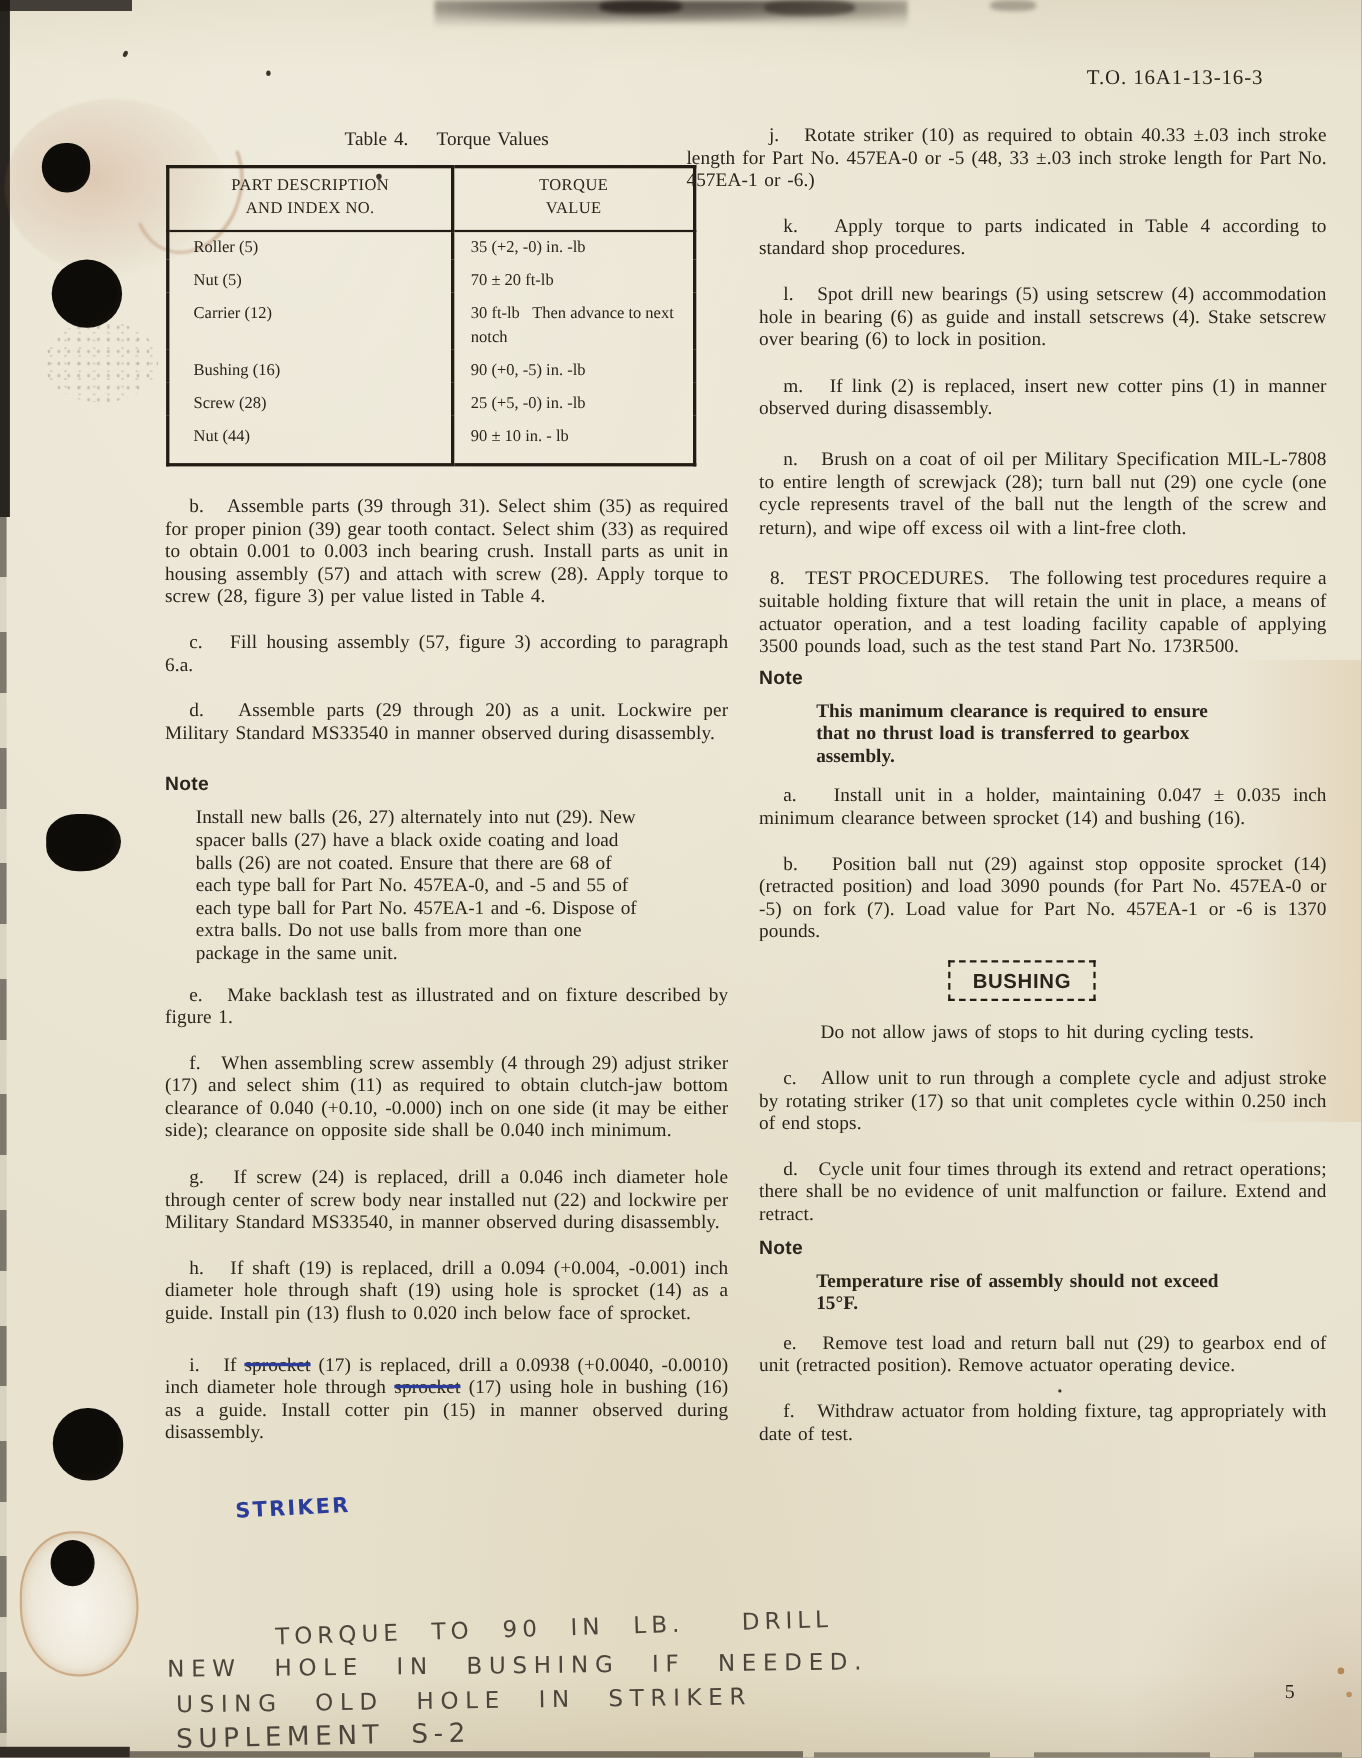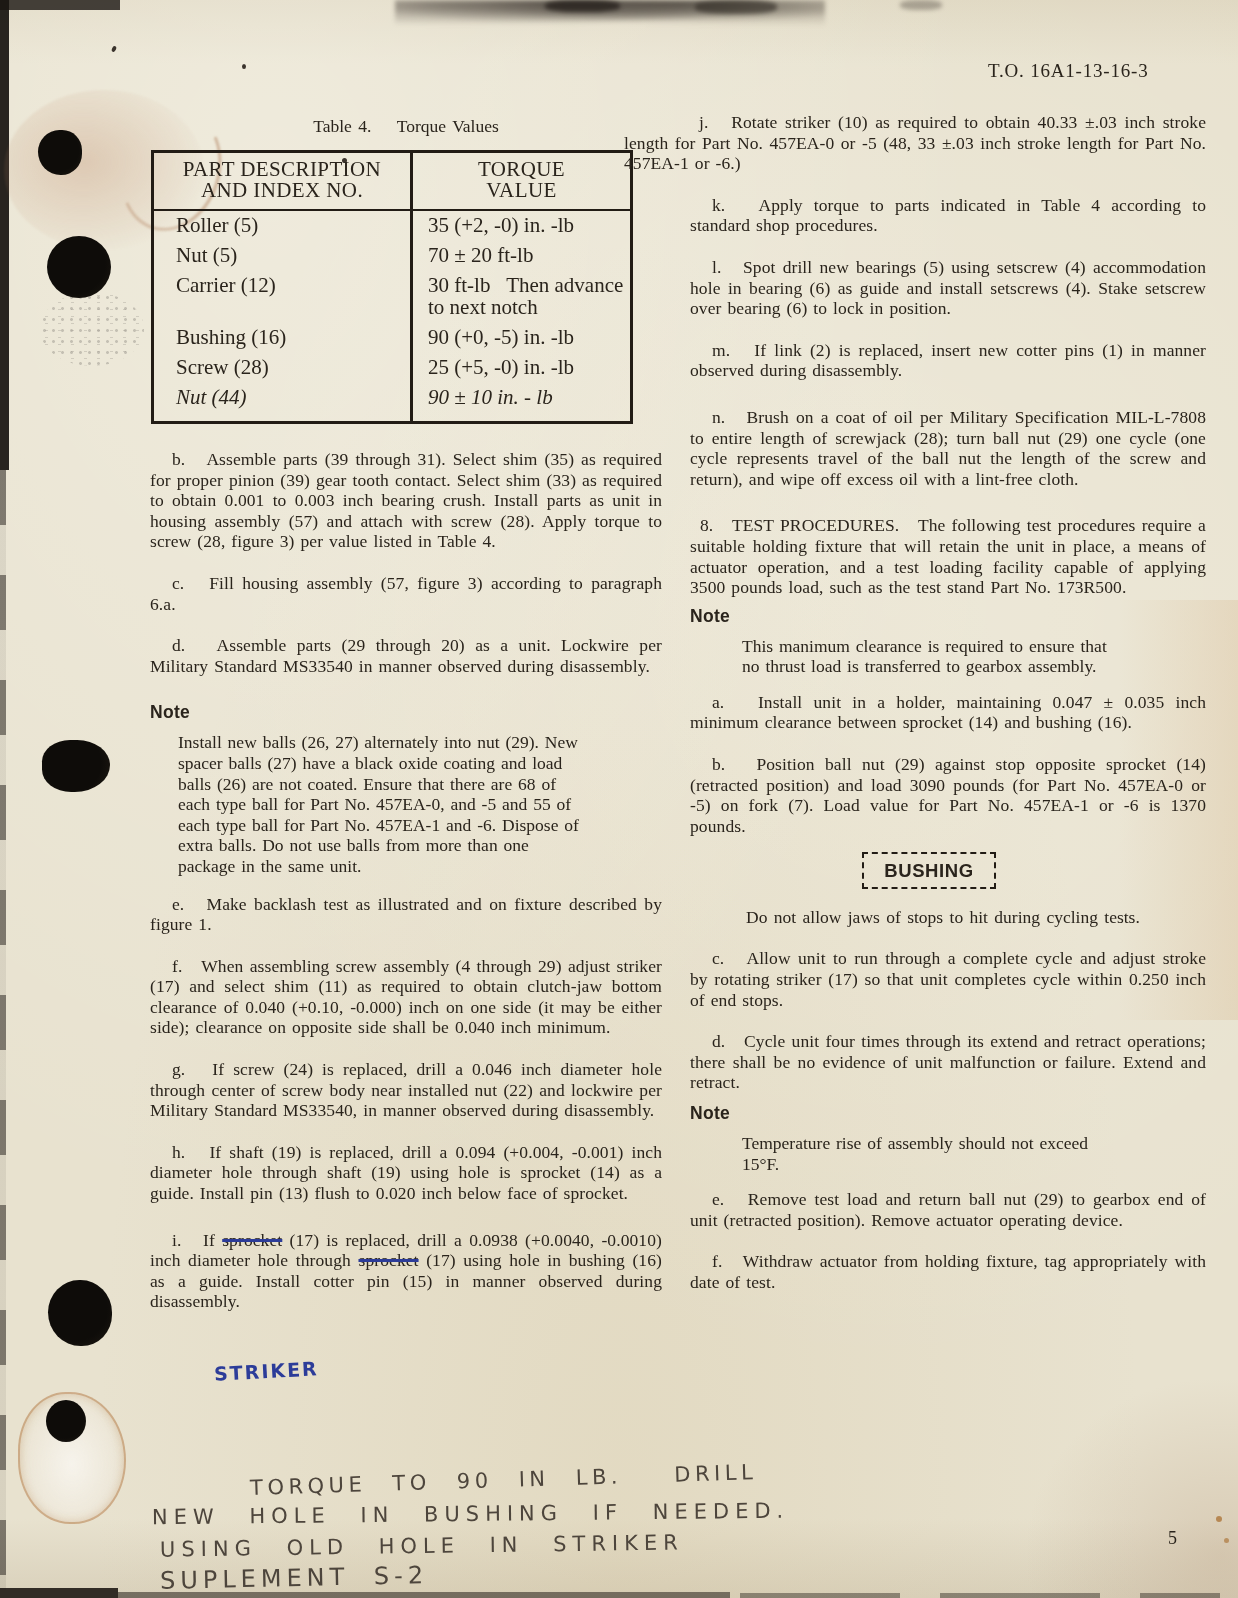--- a/index.html
+++ b/index.html
@@ -13,32 +13,32 @@
       linear-gradient(to bottom, rgba(175,155,115,0.14), transparent 4%, transparent 95%, rgba(150,130,95,0.18));
     font-family:"Liberation Serif","DejaVu Serif",serif;
     color:#2a241c;
   }
   .col-left  { position:absolute; left:150px; top:116px; width:512px; }
   .col-right { position:absolute; left:690px; top:112px; width:516px; }
   .para { font-size:17.5px; line-height:20.6px; text-align:justify; margin:0 0 21px; text-indent:22px; word-spacing:1.5px; letter-spacing:0.1px; }
   .mb-lg { margin-bottom:26px; }
   .table-title { text-align:center; font-size:17.5px; margin:0 0 13px; word-spacing:2px; }
   table.t4 { border-collapse:collapse; width:482px; margin:0 0 25px 1px; border:3px solid #221c15; }
-  .t4 th, .t4 td { font-size:21px; }
+  .t4 th, .t4 td { font-size:15px; }
   .t4 thead th { font-weight:normal; text-align:center; padding:6px 4px 8px; border-bottom:2px solid #221c15; line-height:21px; letter-spacing:0.4px; }
   .t4 th:first-child, .t4 td:first-child { border-right:3px solid #221c15; width:228px; }
   .t4 tbody td { padding:8px 6px 0 0; line-height:22px; vertical-align:top; }
   .t4 tbody td.part { padding-left:22px; }
   .t4 tbody td.val  { padding-left:15px; }
   .t4 tbody tr:first-child td { padding-top:3px; }
-  .t4 tbody tr:last-child td  { padding-bottom:13px;font-style:italic; }
+  .t4 tbody tr:last-child td  { padding-bottom:13px; }
   .note-head { font-family:"Liberation Sans",sans-serif; font-weight:bold; font-size:17.5px; text-align:left; margin:0 0 9px; letter-spacing:0.3px; }
   .note-body { font-size:17.5px; line-height:20.6px; text-align:left; word-spacing:1.5px; }
   .col-left  .note-body { margin:0 72px 17px 28px; }
-  .col-right .note-body { margin:0 78px 15px 52px; }
+  .col-right .note-body { margin:0 78px 15px 52px;font-weight:bold; }
   .caution-box { width:126px; border:2.5px dashed #221c15; text-align:center; padding:6px 2px 5px; margin:2px 0 18px 172px; font-family:"Liberation Sans",sans-serif; font-weight:bold; font-size:18.5px; letter-spacing:0.6px; }
   .caution-text { margin:0 26px 20px 56px; text-align:left; font-size:17.5px; line-height:21px; word-spacing:2px; }
   .para-j { margin-left:-66px; width:582px; text-indent:75px; }
   .indent-sm { text-indent:10px; }
   .struck { text-decoration:line-through; text-decoration-color:#2c3c99; text-decoration-thickness:2.5px; }
   .striker-note { position:absolute; left:214px; top:1360px; font-family:"DejaVu Sans",sans-serif; font-weight:bold; font-size:19px; color:#2c3c99; letter-spacing:2px; transform:rotate(-3deg); }
   .hw { position:absolute; font-family:"DejaVu Sans",sans-serif; color:#4d453c; white-space:nowrap; }
   .hw1 { left:250px; top:1468px; font-size:21px; letter-spacing:4.5px; word-spacing:15px; transform:rotate(-1.8deg); }
   .hw2 { left:152px; top:1502px; font-size:21px; letter-spacing:6px;  word-spacing:17px; transform:rotate(-0.6deg); }
   .hw3 { left:160px; top:1534px; font-size:21px; letter-spacing:6px;  word-spacing:17px; transform:rotate(-0.8deg); }

